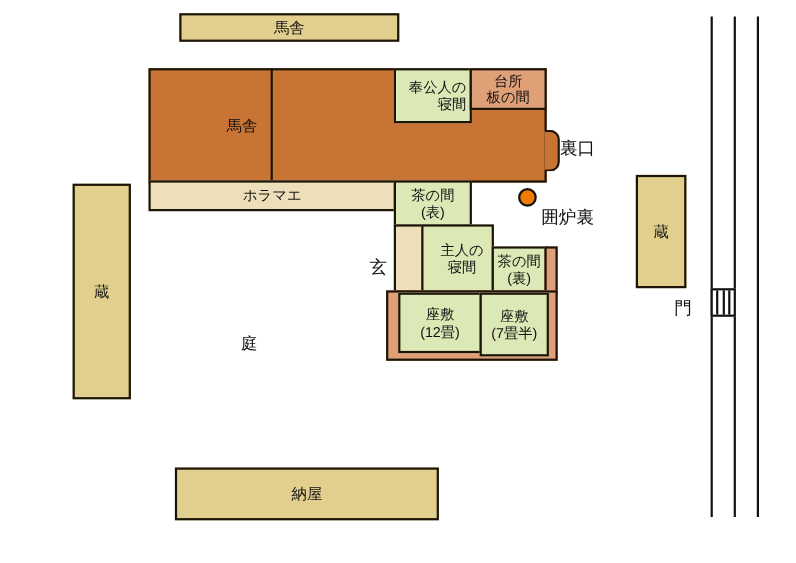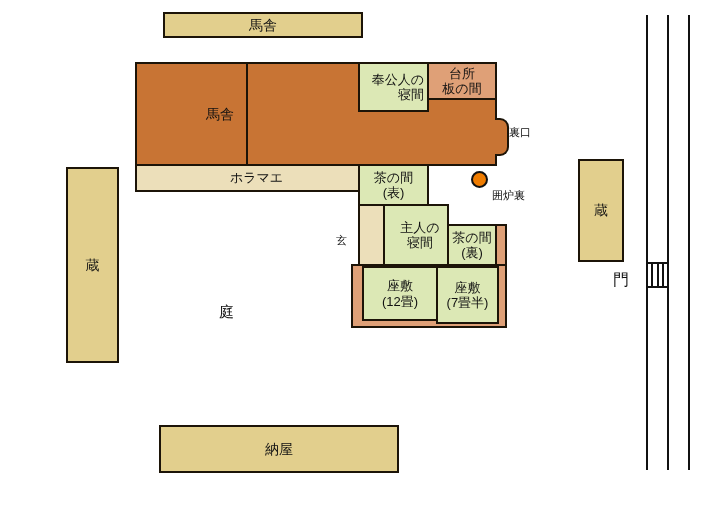--- a/index.html
+++ b/index.html
@@ -10,21 +10,21 @@
   .box{
     position:absolute;box-sizing:border-box;border:2px solid #1c1408;
     display:flex;flex-direction:column;align-items:center;justify-content:center;
     font-size:13px;line-height:1.18;text-align:center;white-space:nowrap;
   }
   .khaki{background:#e2cf8d;}
   .pale{background:#ecdfba;}
   .orange{background:#c87434;}
   .green{background:#dce8b5;}
   .salmon{background:#dfa077;}
-  .lbl{position:absolute;font-size:11px;white-space:nowrap;}
+  .lbl{position:absolute;font-size:16px;white-space:nowrap;}
   .roadline{position:absolute;width:2px;background:#111;}
   .wall{position:absolute;background:#1c1408;}
   .fs14{font-size:14px;margin-left:28px;}
   .gate{position:absolute;box-sizing:border-box;background:#fff;border:2px solid #111;display:flex;}
   .gate i{flex:1;border-right:2px solid #111;}
   .gate i:last-child{border-right:none;}
   .hearth{
     position:absolute;box-sizing:border-box;width:17px;height:17px;border-radius:50%;
     background:#ef7c00;border:2px solid #111;
   }
@@ -71,21 +71,21 @@
     <span>寝間</span>
   </div>
   <div class="box salmon" style="left:427px;top:62px;width:70px;height:38px;">
     <span>台所</span>
     <span>板の間</span>
   </div>
 
   <div class="bump" style="left:495px;top:118px;width:14px;height:38px;"></div>
   <div class="lbl" style="left:509px;top:125px;">裏口</div>
 
-  <div class="box pale" style="left:135px;top:164px;width:243px;height:28px;">
+  <div class="box pale" style="left:135px;top:164px;width:225px;height:28px;">
     <span>ホラマエ</span>
   </div>
 
   <div class="box green" style="left:358px;top:164px;width:71px;height:42px;">
     <span>茶の間</span>
     <span>(表)</span>
   </div>
   <div class="hearth" style="left:471px;top:171px;"></div>
   <div class="lbl" style="left:492px;top:188px;">囲炉裏</div>
 

